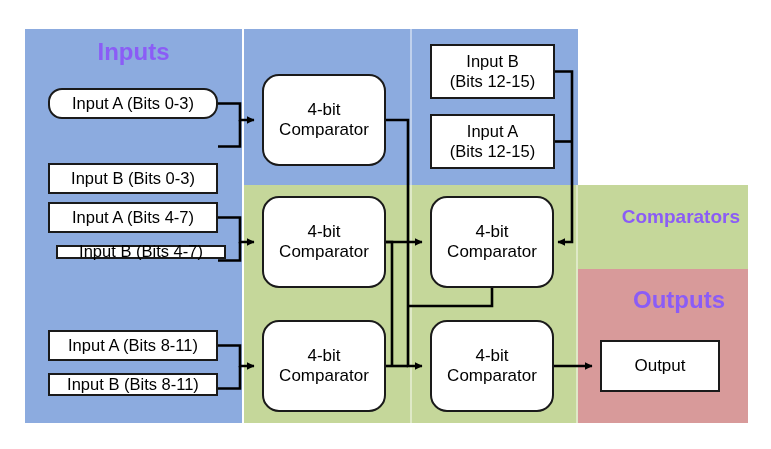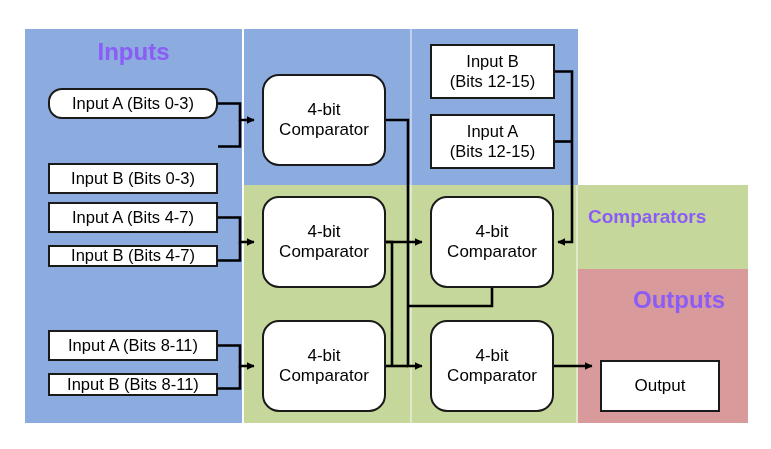--- a/index.html
+++ b/index.html
@@ -14,52 +14,52 @@
   #panel-comparators-l {left:244px; top:47px;  width:334px; height:376px; background:#c5d79a;}
   #panel-comparators-r {left:578px; top:185px; width:170px; height:84px;  background:#c5d79a;}
   #panel-outputs       {left:578px; top:269px; width:170px; height:154px; background:#d89a9a;}
 
   
   .divider{position:absolute;width:2px;background:rgba(255,255,255,.45);}
 
   
   .heading{position:absolute;font-weight:bold;color:#8b5cf6;white-space:nowrap;}
   #heading-inputs     {left:25px;  top:38px;  width:217px; text-align:center; font-size:24px;}
-  #heading-comparators{left:588px; top:206px; width:152px; text-align:left; font-size:19px;}
+  #heading-comparators{left:588px; top:206px; width:152px; text-align:right; font-size:19px;}
   #heading-outputs    {left:578px; top:286px; width:170px; text-align:center; font-size:24px;margin-left:16px;}
 
   
   .box{position:absolute;background:#ffffff;border:2.5px solid #1a1a1a;
        box-sizing:border-box;display:flex;align-items:center;justify-content:center;
        text-align:center;color:#000;line-height:1.18;}
   .box-input{font-size:16.5px;}
   .box-comp{font-size:17px;border-radius:17px;}
   .box-out{font-size:17px;}
 
   
   #in-a-0-3 {left:48px; top:88px;  width:170px; height:31px;border-radius:14px;}
   #in-b-0-3 {left:48px; top:131px; width:170px; height:31px;margin-top:32px;}
   #in-a-4-7 {left:48px; top:202px; width:170px; height:31px;}
-  #in-b-4-7 {left:48px; top:245px; width:170px; height:22px;}
+  #in-b-4-7 {left:56px; top:245px; width:170px; height:14px;}
   #in-a-8-11{left:48px; top:330px; width:170px; height:31px;}
   #in-b-8-11{left:48px; top:373px; width:170px; height:23px;}
 
   
   #in-b-12-15{left:430px; top:44px; width:125px; height:55px;}
   #in-a-12-15{left:430px; top:114px;width:125px; height:55px;}
 
   
   #comp-1{left:262px; top:74px;  width:124px; height:92px;}
   #comp-2{left:262px; top:196px; width:124px; height:92px;}
   #comp-3{left:262px; top:320px; width:124px; height:92px;}
   #comp-4{left:430px; top:196px; width:124px; height:92px;}
   #comp-5{left:430px; top:320px; width:124px; height:92px;}
 
   
-  #out-box{left:600px; top:340px; width:120px; height:52px;margin-top:20px;}
+  #out-box{left:600px; top:340px; width:120px; height:52px;}
 
   
   #wires{position:absolute;left:0;top:0;width:771px;height:449px;
          pointer-events:none;}
 </style>
 </head>
 <body>
 
 <div id="stage">
 

